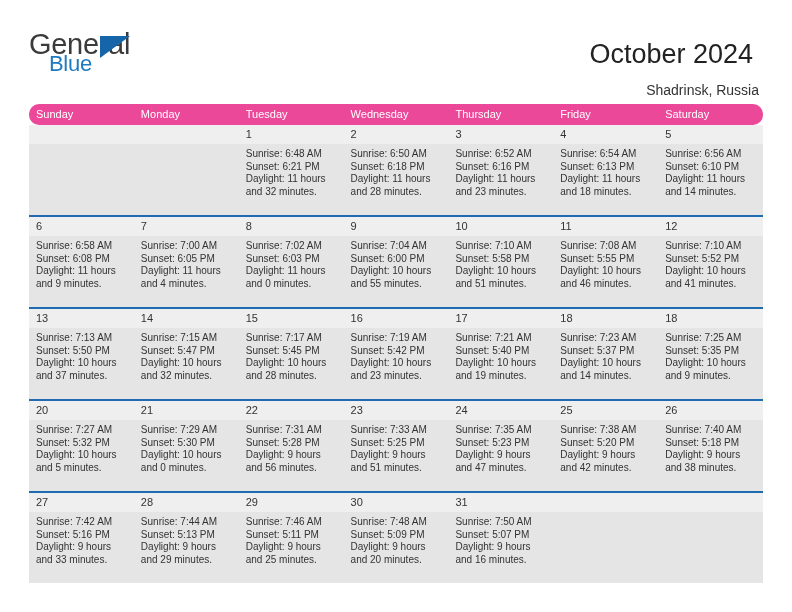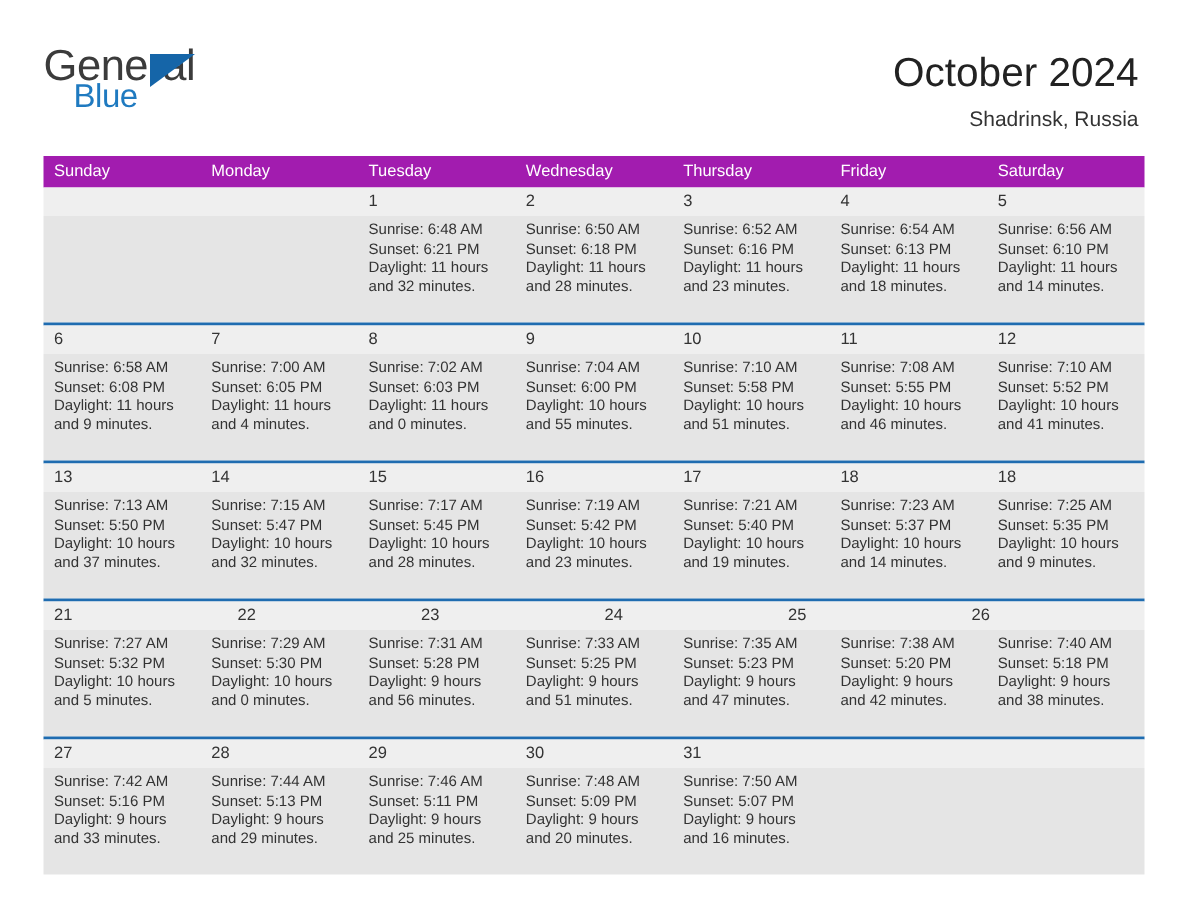--- a/index.html
+++ b/index.html
@@ -65,41 +65,42 @@
   }
   .title-block {
     text-align: right;
     padding-top: 0px;
   }
   .cal-title {
     font-size: 27px;
     color: #222222;
     line-height: 32px;
     font-weight: normal;
-    margin: 4px;
+    margin: 10px;
   }
   .cal-subtitle {
     font-size: 14px;
     color: #333333;
     line-height: 20px;
     margin: 5px 4px 0 0;
     font-weight: normal;
   }
 
   
   .calendar {
     position: absolute;
     left: 29px;
     top: 104px;
     width: 734px;
   }
   .dow-row {
     display: flex;
-    background: #a21caf;
+    background: #ec4899;
     height: 21px;
+    border-radius: 10px;
   }
   .dow-cell {
     flex: 1 1 0;
     color: #ffffff;
     font-size: 11px;
     line-height: 21px;
     padding-left: 7px;
     box-sizing: border-box;
     white-space: nowrap;
     overflow: hidden;
@@ -342,20 +343,21 @@
           <span class="info-line">Sunset: 5:35 PM</span>
           <span class="info-line">Daylight: 10 hours</span>
           <span class="info-line">and 9 minutes.</span>
         </div>
       </div>
     </div>
 
     <div class="week">
       <div class="week-sep"></div>
       <div class="week-datestrip">
+        <div class="daynum-cell">20</div>
         <div class="daynum-cell">21</div>
         <div class="daynum-cell">22</div>
         <div class="daynum-cell">23</div>
         <div class="daynum-cell">24</div>
         <div class="daynum-cell">25</div>
         <div class="daynum-cell">26</div>
       </div>
       <div class="week-body">
         <div class="info-cell">
           <span class="info-line">Sunrise: 7:27 AM</span>

